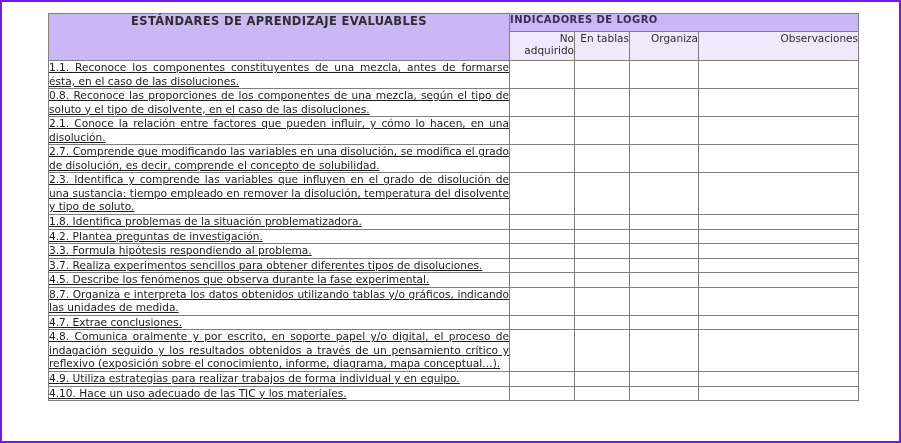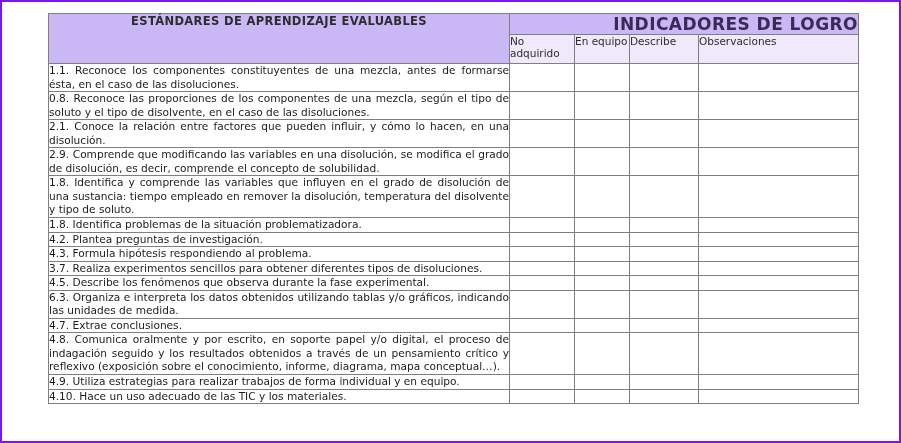--- a/index.html
+++ b/index.html
@@ -47,50 +47,50 @@
     font-size: 11.5px;
     font-weight: bold;
     letter-spacing: 0.35px;
     text-align: center;
     vertical-align: middle;
     padding: 4px 6px;
   }
   th.ind-head {
     background: #c9b8f5;
     color: #3a2a55;
-    font-size: 17px;
+    font-size: 10px;
     font-weight: bold;
     letter-spacing: 0.45px;
-    text-align: right;
+    text-align: left;
     vertical-align: middle;
     height: 17px;
     padding: 1px 2px;
     margin-top: 26px;
   }
   th.sub-head {
     background: #efe9fb;
     color: #2d2d2d;
     font-size: 10.5px;
     font-weight: normal;
-    text-align: left;
+    text-align: right;
     vertical-align: middle;
     line-height: 1.18;
     padding: 2px 2px;
     height: 28px;
   }
   
   td.std-cell {
     font-size: 10.6px;
     line-height: 1.28;
     color: #1c1c1c;
     text-align: justify;
     text-justify: inter-word;
     padding: 1px 4px 1px 5px;
   }
-  td.std-cell .txt { display: block; }
+  td.std-cell .txt { display: block; text-decoration: underline; }
   td.mark-cell {
     background: #ffffff;
   }
   
   col.c-std  { width: 461px; }
   col.c-no   { width: 65px;  }
   col.c-en   { width: 55px;  }
   col.c-adq  { width: 69px;  }
   col.c-obs  { width: 160px; }
 </style>
@@ -107,22 +107,22 @@
         <col class="c-adq">
         <col class="c-obs">
       </colgroup>
       <thead>
         <tr>
           <th class="std-head" rowspan="2">ESTÁNDARES DE APRENDIZAJE EVALUABLES</th>
           <th class="ind-head" colspan="4">INDICADORES DE LOGRO</th>
         </tr>
         <tr>
           <th class="sub-head">No adquirido</th>
-          <th class="sub-head">En equipo</th>
-          <th class="sub-head">Describe</th>
+          <th class="sub-head">En tablas</th>
+          <th class="sub-head">Organiza</th>
           <th class="sub-head">Observaciones</th>
         </tr>
       </thead>
       <tbody id="rubric-body">
           <tr>
             <td class="std-cell">
               <span class="txt">1.1. Reconoce los componentes constituyentes de una mezcla, antes de formarse ésta, en el caso de las disoluciones.</span>
             </td>
             <td class="mark-cell"></td>
             <td class="mark-cell"></td>
@@ -142,30 +142,30 @@
             <td class="std-cell">
               <span class="txt">2.1. Conoce la relación entre factores que pueden influir, y cómo lo hacen, en una disolución.</span>
             </td>
             <td class="mark-cell"></td>
             <td class="mark-cell"></td>
             <td class="mark-cell"></td>
             <td class="mark-cell"></td>
           </tr>
           <tr>
             <td class="std-cell">
-              <span class="txt">2.9. Comprende que modificando las variables en una disolución, se modifica el grado de disolución, es decir, comprende el concepto de solubilidad.</span>
-            </td>
-            <td class="mark-cell"></td>
-            <td class="mark-cell"></td>
-            <td class="mark-cell"></td>
-            <td class="mark-cell"></td>
-          </tr>
-          <tr>
-            <td class="std-cell">
-              <span class="txt">1.8. Identifica y comprende las variables que influyen en el grado de disolución de una sustancia: tiempo empleado en remover la disolución, temperatura del disolvente y tipo de soluto.</span>
+              <span class="txt">2.7. Comprende que modificando las variables en una disolución, se modifica el grado de disolución, es decir, comprende el concepto de solubilidad.</span>
+            </td>
+            <td class="mark-cell"></td>
+            <td class="mark-cell"></td>
+            <td class="mark-cell"></td>
+            <td class="mark-cell"></td>
+          </tr>
+          <tr>
+            <td class="std-cell">
+              <span class="txt">2.3. Identifica y comprende las variables que influyen en el grado de disolución de una sustancia: tiempo empleado en remover la disolución, temperatura del disolvente y tipo de soluto.</span>
             </td>
             <td class="mark-cell"></td>
             <td class="mark-cell"></td>
             <td class="mark-cell"></td>
             <td class="mark-cell"></td>
           </tr>
           <tr>
             <td class="std-cell">
               <span class="txt">1.8. Identifica problemas de la situación problematizadora.</span>
             </td>
@@ -178,21 +178,21 @@
             <td class="std-cell">
               <span class="txt">4.2. Plantea preguntas de investigación.</span>
             </td>
             <td class="mark-cell"></td>
             <td class="mark-cell"></td>
             <td class="mark-cell"></td>
             <td class="mark-cell"></td>
           </tr>
           <tr>
             <td class="std-cell">
-              <span class="txt">4.3. Formula hipótesis respondiendo al problema.</span>
+              <span class="txt">3.3. Formula hipótesis respondiendo al problema.</span>
             </td>
             <td class="mark-cell"></td>
             <td class="mark-cell"></td>
             <td class="mark-cell"></td>
             <td class="mark-cell"></td>
           </tr>
           <tr>
             <td class="std-cell">
               <span class="txt">3.7. Realiza experimentos sencillos para obtener diferentes tipos de disoluciones.</span>
             </td>
@@ -205,21 +205,21 @@
             <td class="std-cell">
               <span class="txt">4.5. Describe los fenómenos que observa durante la fase experimental.</span>
             </td>
             <td class="mark-cell"></td>
             <td class="mark-cell"></td>
             <td class="mark-cell"></td>
             <td class="mark-cell"></td>
           </tr>
           <tr>
             <td class="std-cell">
-              <span class="txt">6.3. Organiza e interpreta los datos obtenidos utilizando tablas y/o gráficos, indicando las unidades de medida.</span>
+              <span class="txt">8.7. Organiza e interpreta los datos obtenidos utilizando tablas y/o gráficos, indicando las unidades de medida.</span>
             </td>
             <td class="mark-cell"></td>
             <td class="mark-cell"></td>
             <td class="mark-cell"></td>
             <td class="mark-cell"></td>
           </tr>
           <tr>
             <td class="std-cell">
               <span class="txt">4.7. Extrae conclusiones.</span>
             </td>

